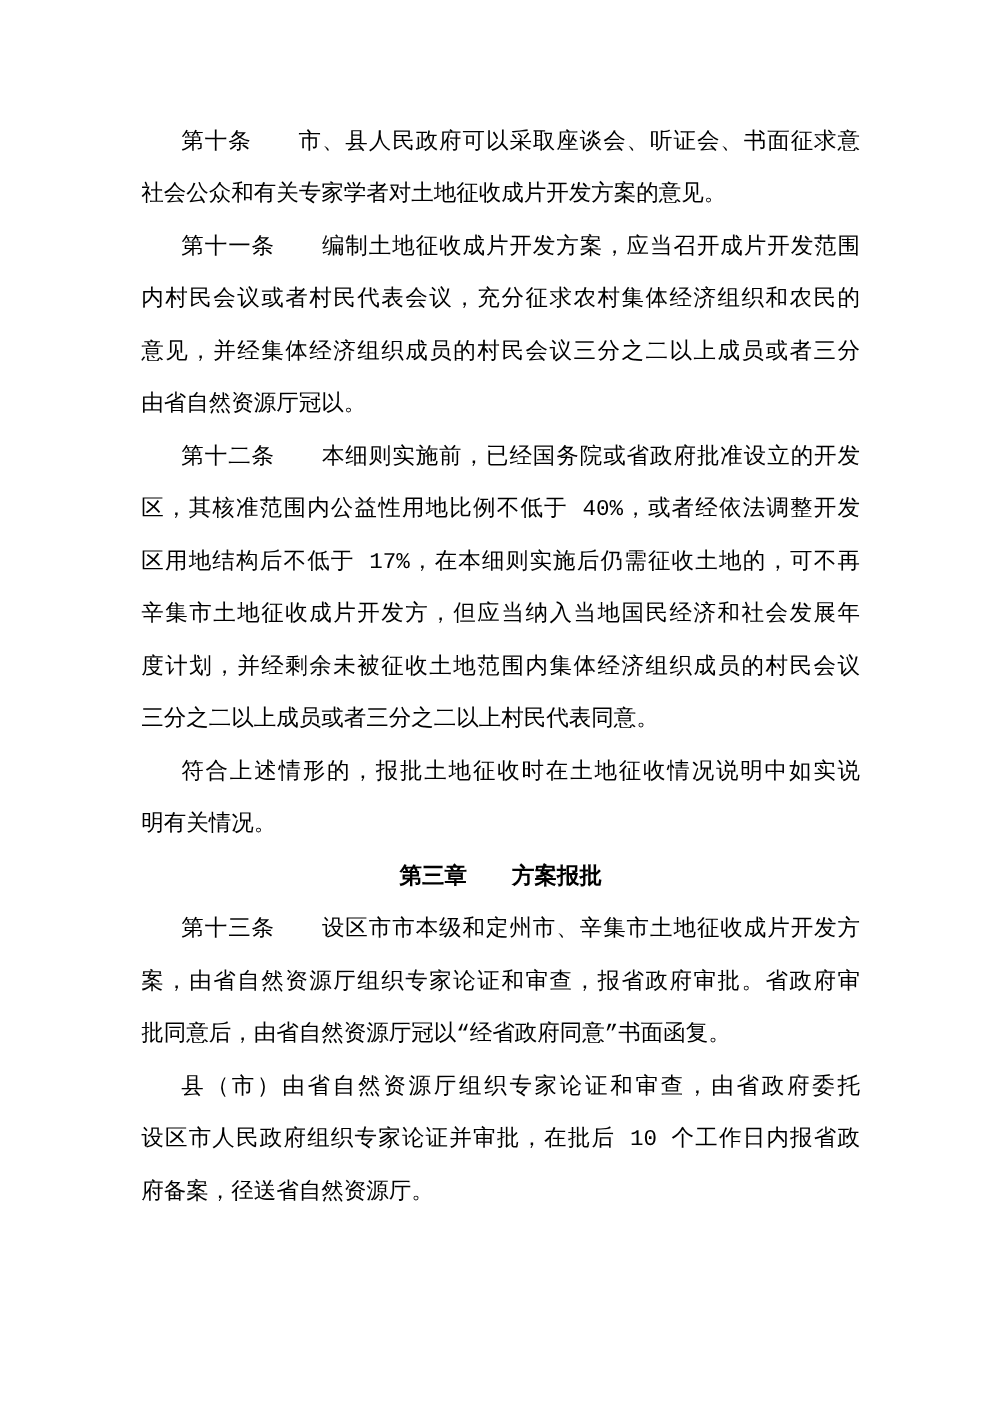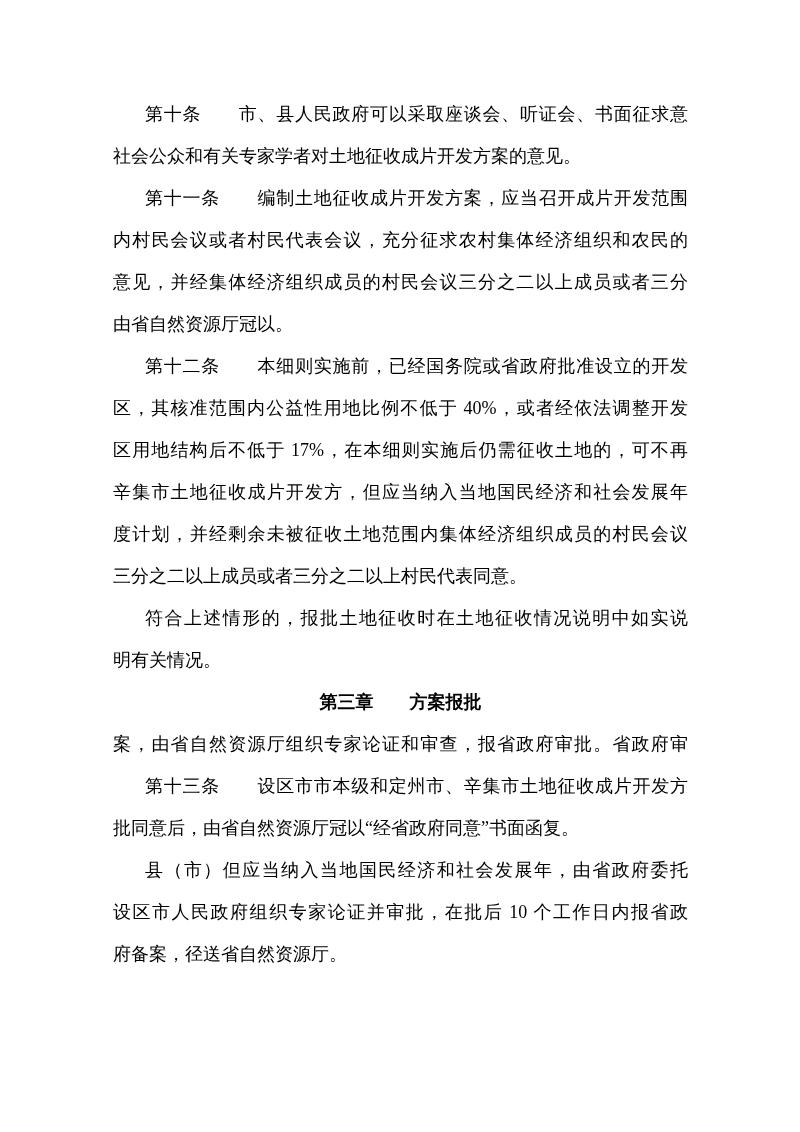--- a/index.html
+++ b/index.html
@@ -6,21 +6,21 @@
     margin: 0;
     padding: 0;
     background: #ffffff;
   }
   .page {
     position: relative;
     width: 800px;
     height: 1132px;
     background: #ffffff;
     overflow: hidden;
-    font-family: Liberation Serif, serif;
+    font-family: Liberation Mono, monospace;
     color: #000000;
   }
   .doc-content {
     position: absolute;
     left: 113px;
     top: 93px;
     width: 575px;
     font-size: 18px;
   }
   .para {
@@ -70,23 +70,23 @@
         <div class="line last">三分之二以上成员或者三分之二以上村民代表同意。</div>
       </div>
       <div class="para body">
         <div class="line first">符合上述情形的，报批土地征收时在土地征收情况说明中如实说</div>
         <div class="line last">明有关情况。</div>
       </div>
       <div class="para heading">
         <div class="line first last">第三章　　方案报批</div>
       </div>
       <div class="para body">
+        <div class="line first">第十三条　　设区市市本级和定州市、辛集市土地征收成片开发方</div>
         <div class="line">案，由省自然资源厅组织专家论证和审查，报省政府审批。省政府审</div>
-        <div class="line first">第十三条　　设区市市本级和定州市、辛集市土地征收成片开发方</div>
         <div class="line last">批同意后，由省自然资源厅冠以“经省政府同意”书面函复。</div>
       </div>
       <div class="para body">
-        <div class="line first">县（市）但应当纳入当地国民经济和社会发展年，由省政府委托</div>
+        <div class="line first">县（市）由省自然资源厅组织专家论证和审查，由省政府委托</div>
         <div class="line">设区市人民政府组织专家论证并审批，在批后 10 个工作日内报省政</div>
         <div class="line last">府备案，径送省自然资源厅。</div>
       </div>
     </main>
 </div>
 
 </body></html>

